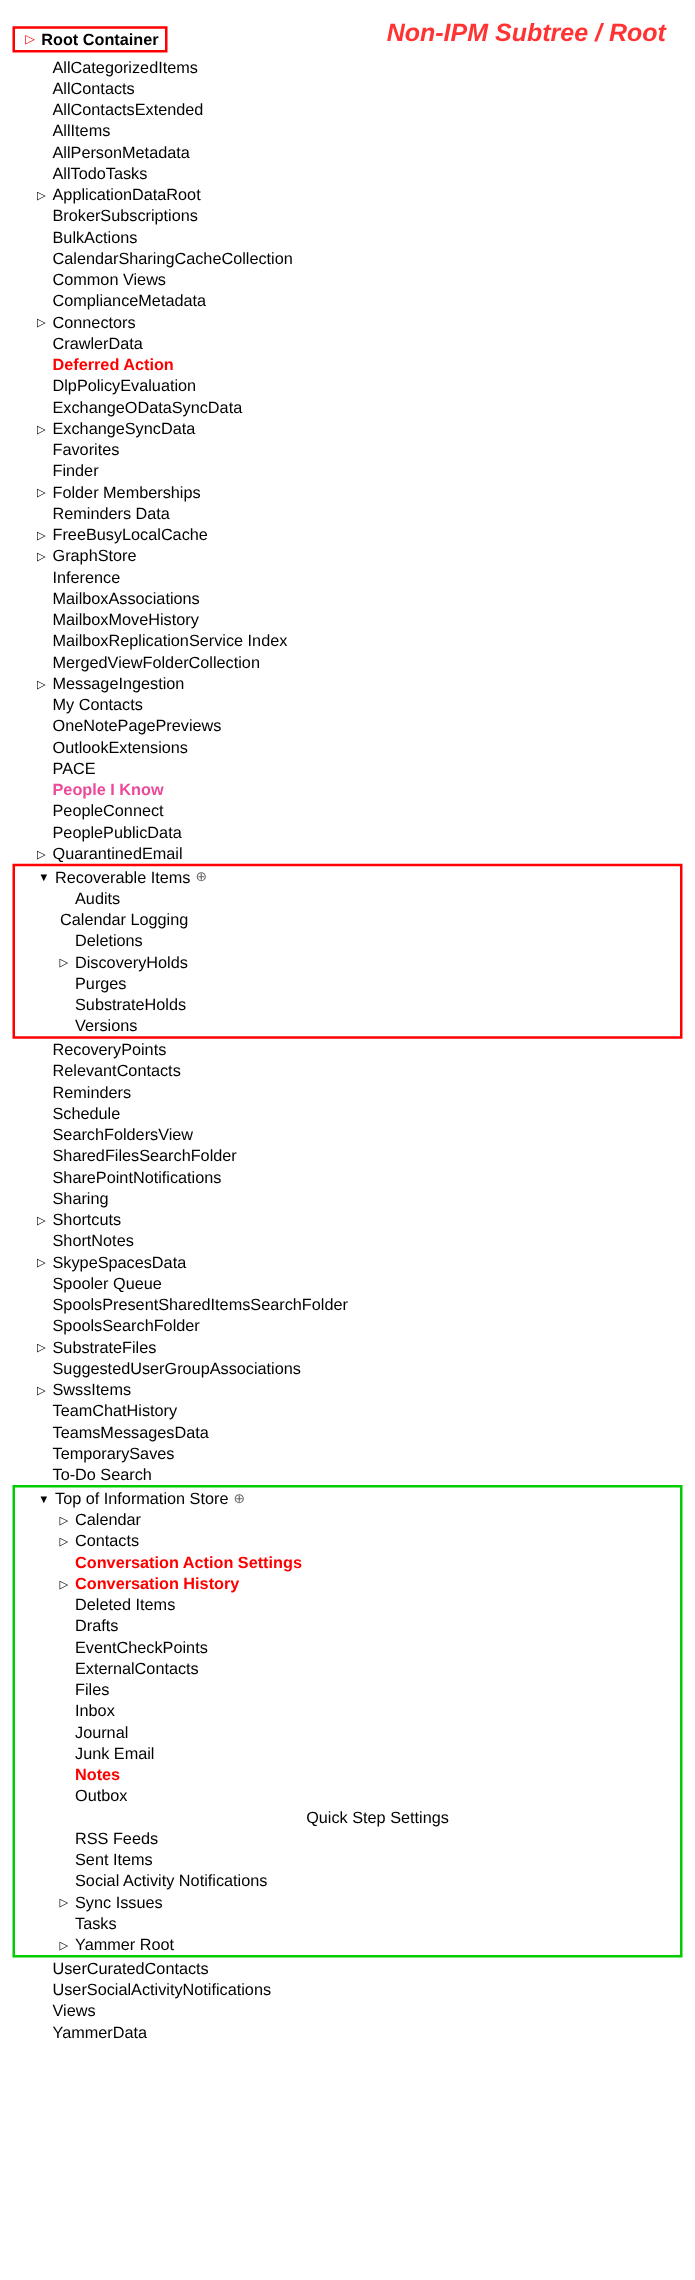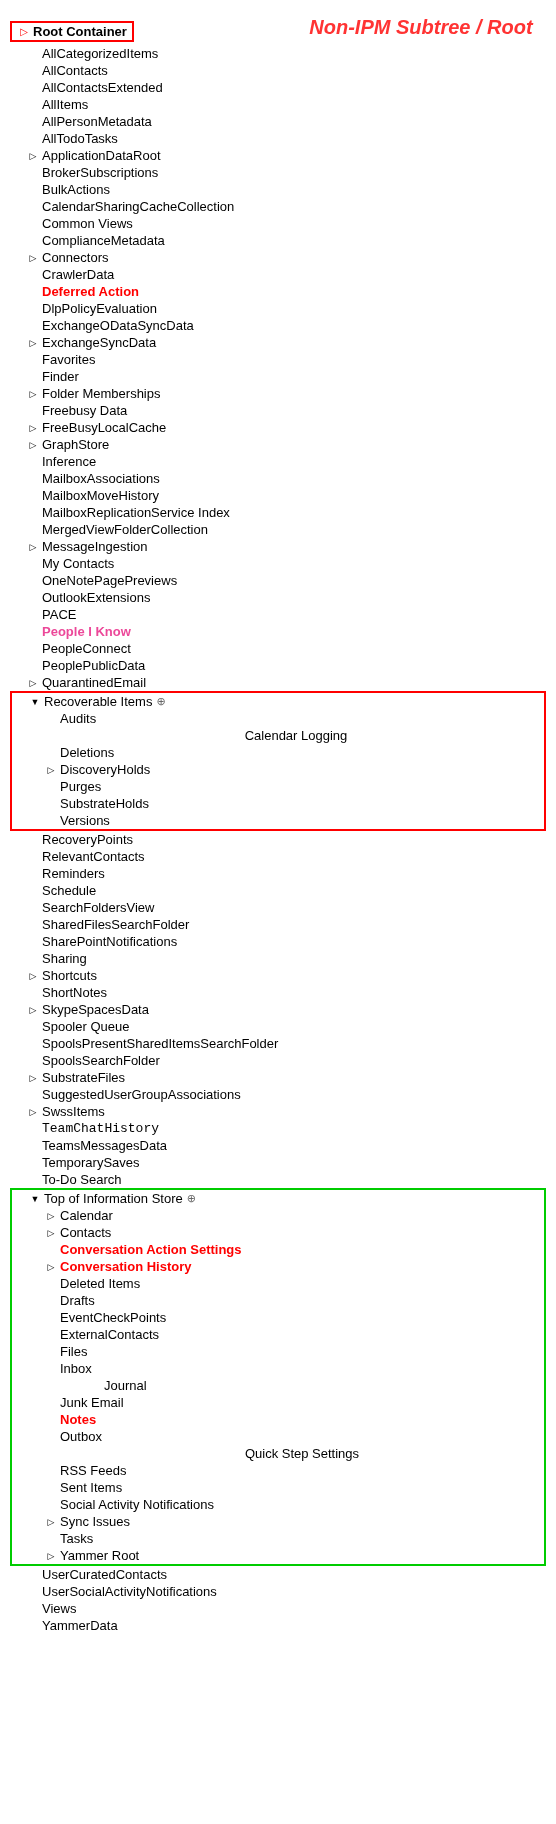--- a/index.html
+++ b/index.html
@@ -136,21 +136,21 @@
       <div class="tree-item" style="padding-left: 16px;">
         <span class="expand-icon" style="display: inline-block; width: 14px; height: 14px; margin-right: 2px; visibility: hidden;">▷</span>
         <span class="tree-item-label">Finder</span>
       </div>
       <div class="tree-item" style="padding-left: 16px;">
         <span class="expand-icon" style="display: inline-block; width: 14px; height: 14px; margin-right: 2px; font-size: 9px; line-height: 14px; text-align: center; cursor: pointer;">▷</span>
         <span class="tree-item-label">Folder Memberships</span>
       </div>
       <div class="tree-item" style="padding-left: 16px;">
         <span class="expand-icon" style="display: inline-block; width: 14px; height: 14px; margin-right: 2px; visibility: hidden;">▷</span>
-        <span class="tree-item-label">Freebusy Data</span>
+        <span class="tree-item-label">Reminders Data</span>
       </div>
       <div class="tree-item" style="padding-left: 16px;">
         <span class="expand-icon" style="display: inline-block; width: 14px; height: 14px; margin-right: 2px; font-size: 9px; line-height: 14px; text-align: center; cursor: pointer;">▷</span>
         <span class="tree-item-label">FreeBusyLocalCache</span>
       </div>
       <div class="tree-item" style="padding-left: 16px;">
         <span class="expand-icon" style="display: inline-block; width: 14px; height: 14px; margin-right: 2px; font-size: 9px; line-height: 14px; text-align: center; cursor: pointer;">▷</span>
         <span class="tree-item-label">GraphStore</span>
       </div>
       <div class="tree-item" style="padding-left: 16px;">
@@ -212,21 +212,21 @@
       <div style="border: 2px solid rgb(255, 0, 0); position: relative;">
         <div class="tree-item" style="padding-left: 16px;">
           <span class="expand-icon" style="display: inline-block; width: 14px; height: 14px; margin-right: 2px; font-size: 9px; line-height: 14px; text-align: center; cursor: pointer;">▼</span>
           <span class="tree-item-label">Recoverable Items</span>
           <span style="font-size: 11px; margin-left: 4px; color: rgb(102, 102, 102);">⊕</span>
         </div>
         <div class="tree-item" style="padding-left: 32px;">
           <span class="expand-icon" style="display: inline-block; width: 14px; height: 14px; margin-right: 2px; visibility: hidden;">▷</span>
           <span class="tree-item-label">Audits</span>
         </div>
-        <div class="tree-item" style="padding-left: 20px; justify-content: center;">
+        <div class="tree-item" style="padding-left: 20px;">
           <span class="expand-icon" style="display: inline-block; width: 14px; height: 14px; margin-right: 2px; visibility: hidden;">▷</span>
           <span class="tree-item-label">Calendar Logging</span>
         </div>
         <div class="tree-item" style="padding-left: 32px;">
           <span class="expand-icon" style="display: inline-block; width: 14px; height: 14px; margin-right: 2px; visibility: hidden;">▷</span>
           <span class="tree-item-label">Deletions</span>
         </div>
         <div class="tree-item" style="padding-left: 32px;">
           <span class="expand-icon" style="display: inline-block; width: 14px; height: 14px; margin-right: 2px; font-size: 9px; line-height: 14px; text-align: center; cursor: pointer;">▷</span>
           <span class="tree-item-label">DiscoveryHolds</span>
@@ -306,21 +306,21 @@
         <span class="tree-item-label">SubstrateFiles</span>
       </div>
       <div class="tree-item" style="padding-left: 16px;">
         <span class="expand-icon" style="display: inline-block; width: 14px; height: 14px; margin-right: 2px; visibility: hidden;">▷</span>
         <span class="tree-item-label">SuggestedUserGroupAssociations</span>
       </div>
       <div class="tree-item" style="padding-left: 16px;">
         <span class="expand-icon" style="display: inline-block; width: 14px; height: 14px; margin-right: 2px; font-size: 9px; line-height: 14px; text-align: center; cursor: pointer;">▷</span>
         <span class="tree-item-label">SwssItems</span>
       </div>
-      <div class="tree-item" style="padding-left: 16px; font-family: Liberation Mono, monospace;">
+      <div class="tree-item" style="padding-left: 16px;">
         <span class="expand-icon" style="display: inline-block; width: 14px; height: 14px; margin-right: 2px; visibility: hidden;">▷</span>
         <span class="tree-item-label">TeamChatHistory</span>
       </div>
       <div class="tree-item" style="padding-left: 16px;">
         <span class="expand-icon" style="display: inline-block; width: 14px; height: 14px; margin-right: 2px; visibility: hidden;">▷</span>
         <span class="tree-item-label">TeamsMessagesData</span>
       </div>
       <div class="tree-item" style="padding-left: 16px;">
         <span class="expand-icon" style="display: inline-block; width: 14px; height: 14px; margin-right: 2px; visibility: hidden;">▷</span>
         <span class="tree-item-label">TemporarySaves</span>
@@ -368,21 +368,21 @@
           <span class="tree-item-label">ExternalContacts</span>
         </div>
         <div class="tree-item" style="padding-left: 32px;">
           <span class="expand-icon" style="display: inline-block; width: 14px; height: 14px; margin-right: 2px; visibility: hidden;">▷</span>
           <span class="tree-item-label">Files</span>
         </div>
         <div class="tree-item" style="padding-left: 32px;">
           <span class="expand-icon" style="display: inline-block; width: 14px; height: 14px; margin-right: 2px; visibility: hidden;">▷</span>
           <span class="tree-item-label">Inbox</span>
         </div>
-        <div class="tree-item" style="padding-left: 32px; margin-left: 44px;">
+        <div class="tree-item" style="padding-left: 32px;">
           <span class="expand-icon" style="display: inline-block; width: 14px; height: 14px; margin-right: 2px; visibility: hidden;">▷</span>
           <span class="tree-item-label">Journal</span>
         </div>
         <div class="tree-item" style="padding-left: 32px;">
           <span class="expand-icon" style="display: inline-block; width: 14px; height: 14px; margin-right: 2px; visibility: hidden;">▷</span>
           <span class="tree-item-label">Junk Email</span>
         </div>
         <div class="tree-item" style="padding-left: 32px;">
           <span class="expand-icon" style="display: inline-block; width: 14px; height: 14px; margin-right: 2px; visibility: hidden;">▷</span>
           <span class="tree-item-label" style="color: rgb(255, 0, 0); font-weight: bold;">Notes</span>

